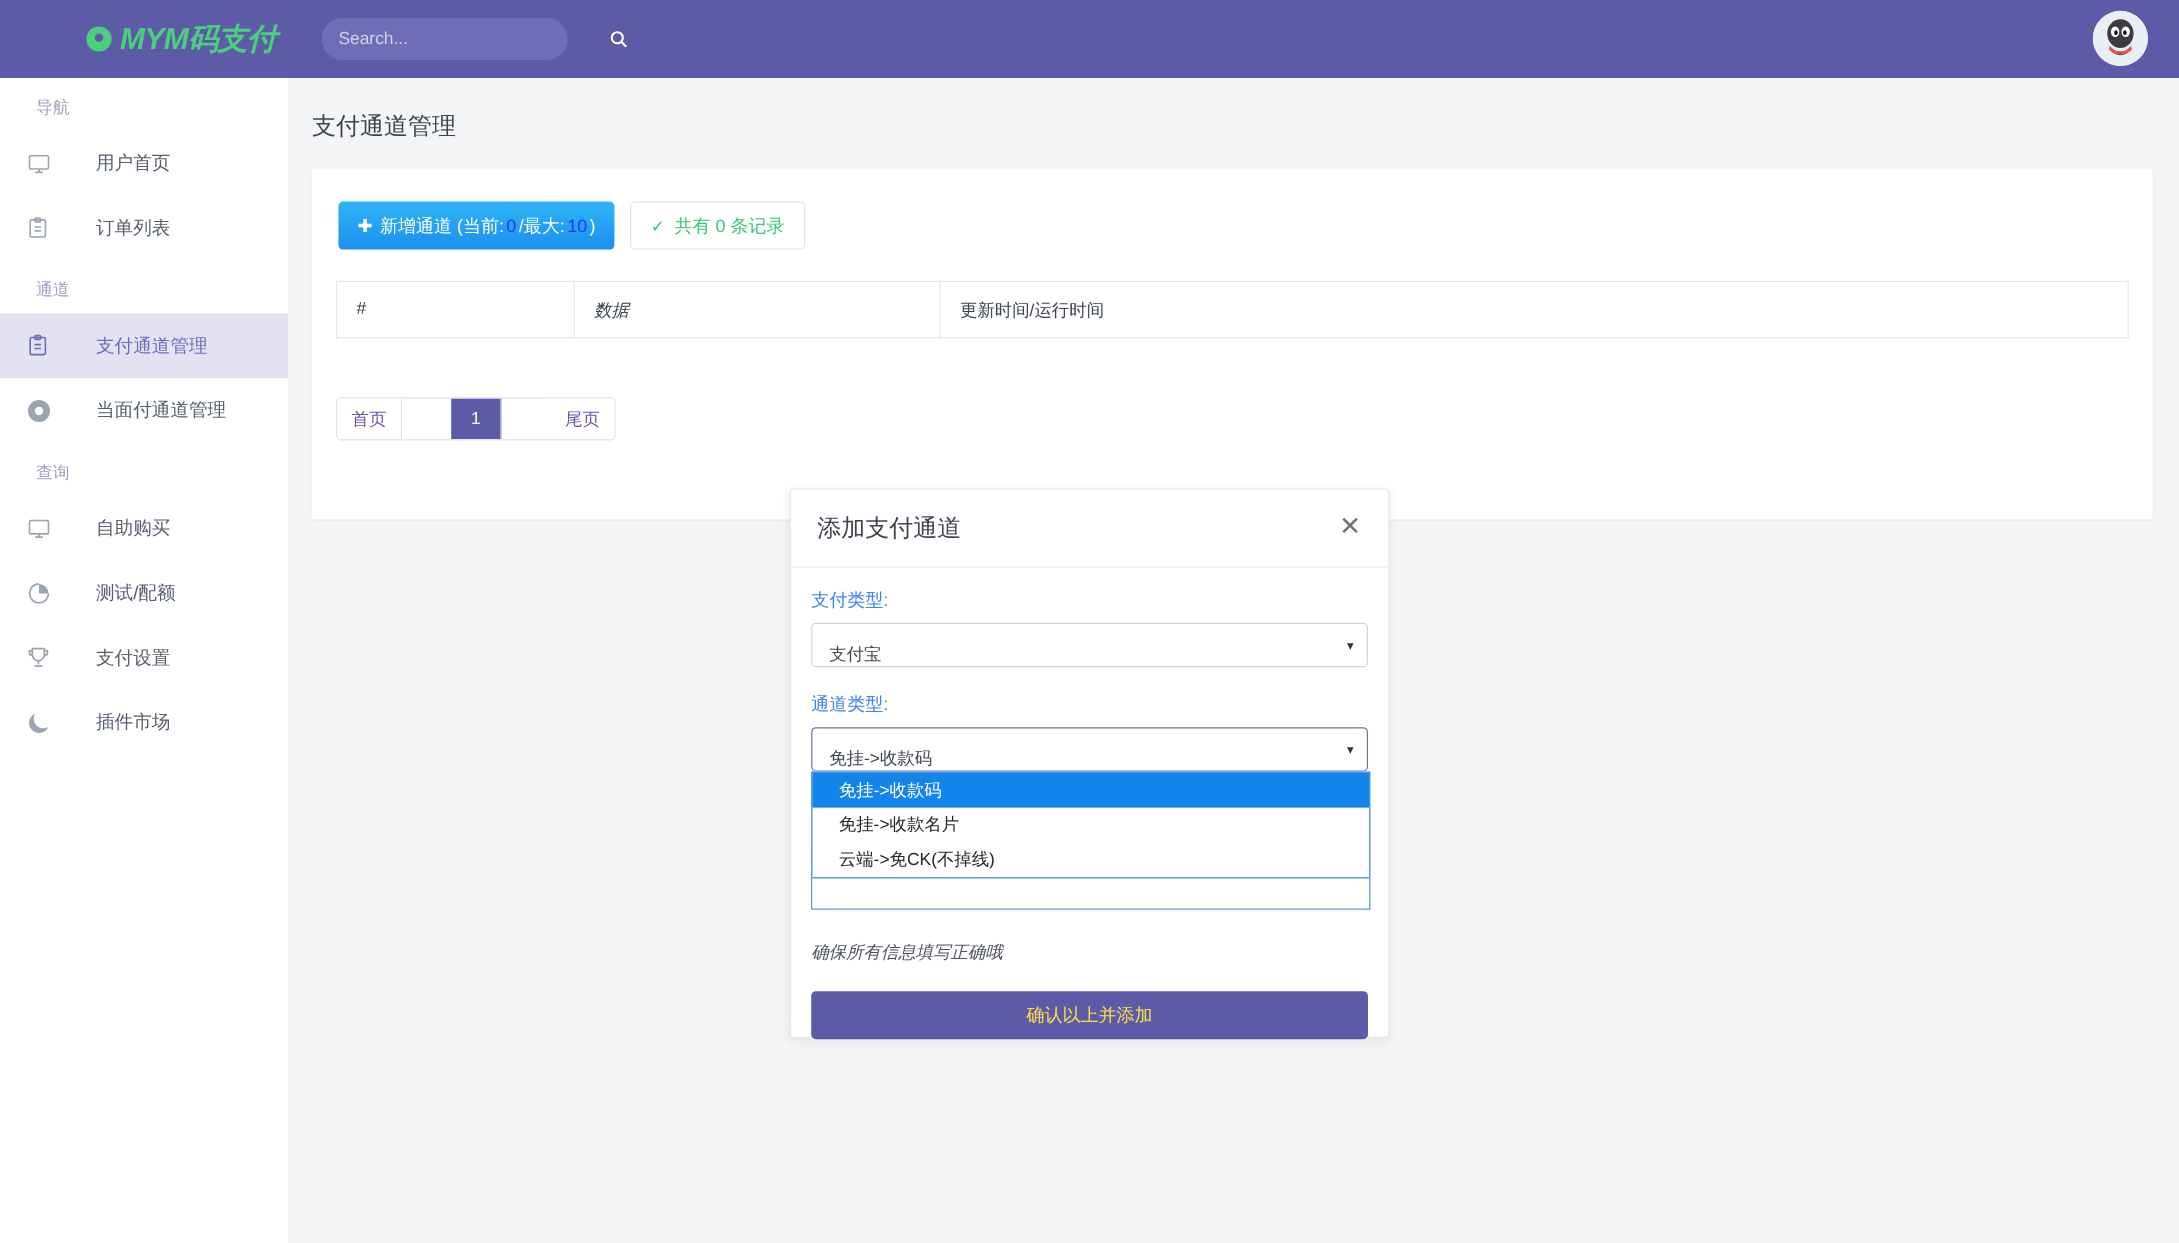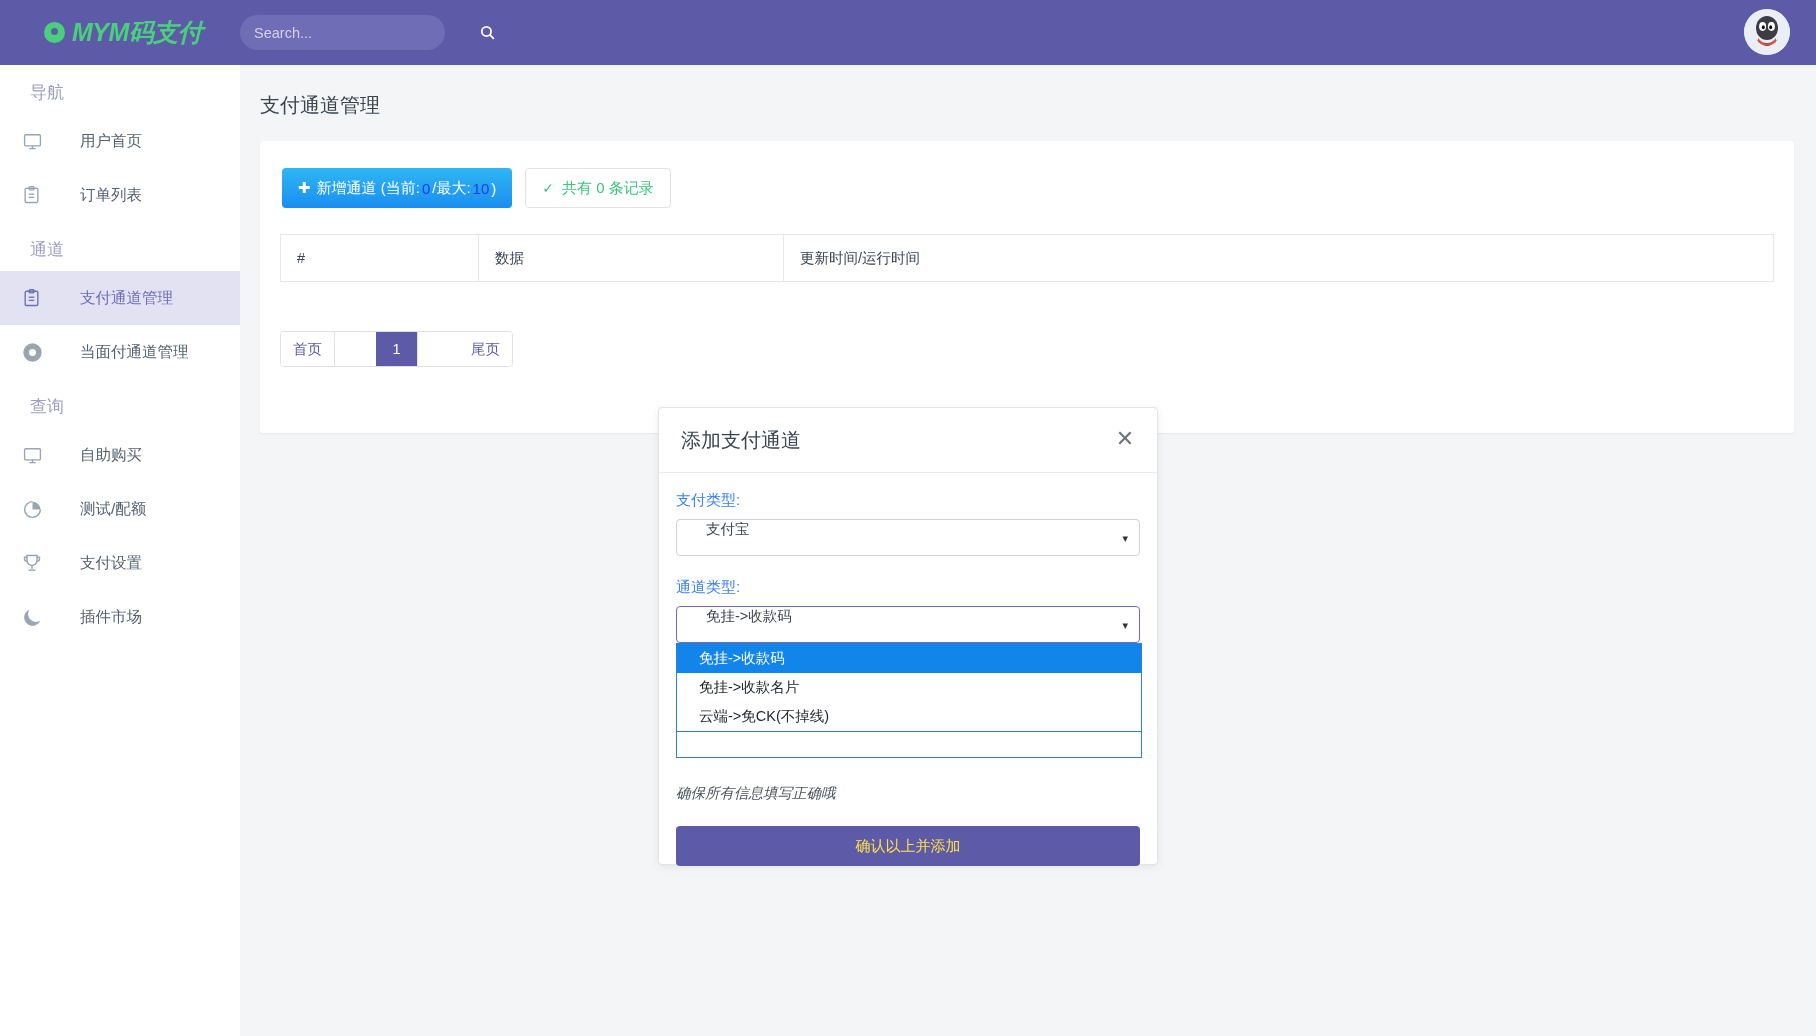--- a/index.html
+++ b/index.html
@@ -11,20 +11,21 @@
   }
   body { position: relative; }
 
   
   .topbar {
     position: absolute; top: 0; left: 0;
     width: 1816px; height: 65px;
     background: #5d5ba8;
     display: flex; align-items: center;
     z-index: 30;
+    padding-left: 28px;
   }
   .brand {
     width: 240px; display: flex; align-items: center; gap: 7px;
     padding-left: 44px;
   }
   .brand-icon {
     width: 21px; height: 21px; border-radius: 50%;
     background: #4ad07c; position: relative; flex: none;
     display:flex; align-items:center; justify-content:center;
   }
@@ -57,21 +58,21 @@
     display: flex; align-items: center; justify-content: center;
   }
 
   
   .sidebar {
     position: absolute; top: 65px; left: 0;
     width: 240px; height: 971px;
     background: #ffffff; z-index: 20;
   }
   .nav-section {
-    color: #9e9fc0; font-size: 17px;
+    color: #9e9fc0; font-size: 14px;
     padding: 16px 0 10px 30px;
   }
   .nav-item {
     display: flex; align-items: center;
     height: 54px; padding-left: 22px;
     color: #555f6e; font-size: 15.5px;
     cursor: pointer;
   }
   .nav-item .ni {
     width: 30px; height: 22px; flex: none;
@@ -131,21 +132,21 @@
     width: 1494px; border-collapse: collapse;
   }
   table.grid th {
     border: 1px solid #e4e6ea;
     text-align: left; font-weight: normal;
     font-size: 14.5px; color: #3c4451;
     padding: 13px 0 13px 16px;
     height: 47px;
   }
   .col1 { width: 198px; }
-  .col2 { width: 305px; }
+  .col2 { width: 305px; font-style: italic; }
 
   .pager {
     position: absolute; left: 20px; top: 190px;
     display: flex;
     border: 1px solid #dfe1e5; border-radius: 4px;
     overflow: hidden; background:#fff;gap:41px;
   }
   .pg {
     height: 34px; min-width: 42px;
     display: flex; align-items: center; justify-content: center;
@@ -178,22 +179,22 @@
     width: 24px; height: 24px; cursor: pointer;
     color: #6c757d; font-size: 22px; line-height: 22px;
     text-align: center;
   }
   .modal-body { padding: 18px 17px 0 17px; position: relative; }
   .fld-label {
     font-size: 15px; color: #3b82f6; margin-bottom: 9px;
   }
   .fake-select {
     height: 37px; border: 1px solid #ced4da; border-radius: 4px;
-    background: #fff; display: flex; align-items: flex-start;
-    padding: 0 10px 0 29px; font-size: 14.5px; color: #3f4651;
+    background: #fff; display: flex; align-items: flex-end;
+    padding: 0 10px 0 14px; font-size: 14.5px; color: #3f4651;
     position: relative; cursor: pointer;
   }
   .fake-select.focused { border: 1px solid #6e6cb8; }
   .fake-select .caret {
     position: absolute; right: 11px; top: 50%;
     transform: translateY(-50%);
     font-size: 11px; color: #333;
   }
   .gap { height: 22px; }
 

